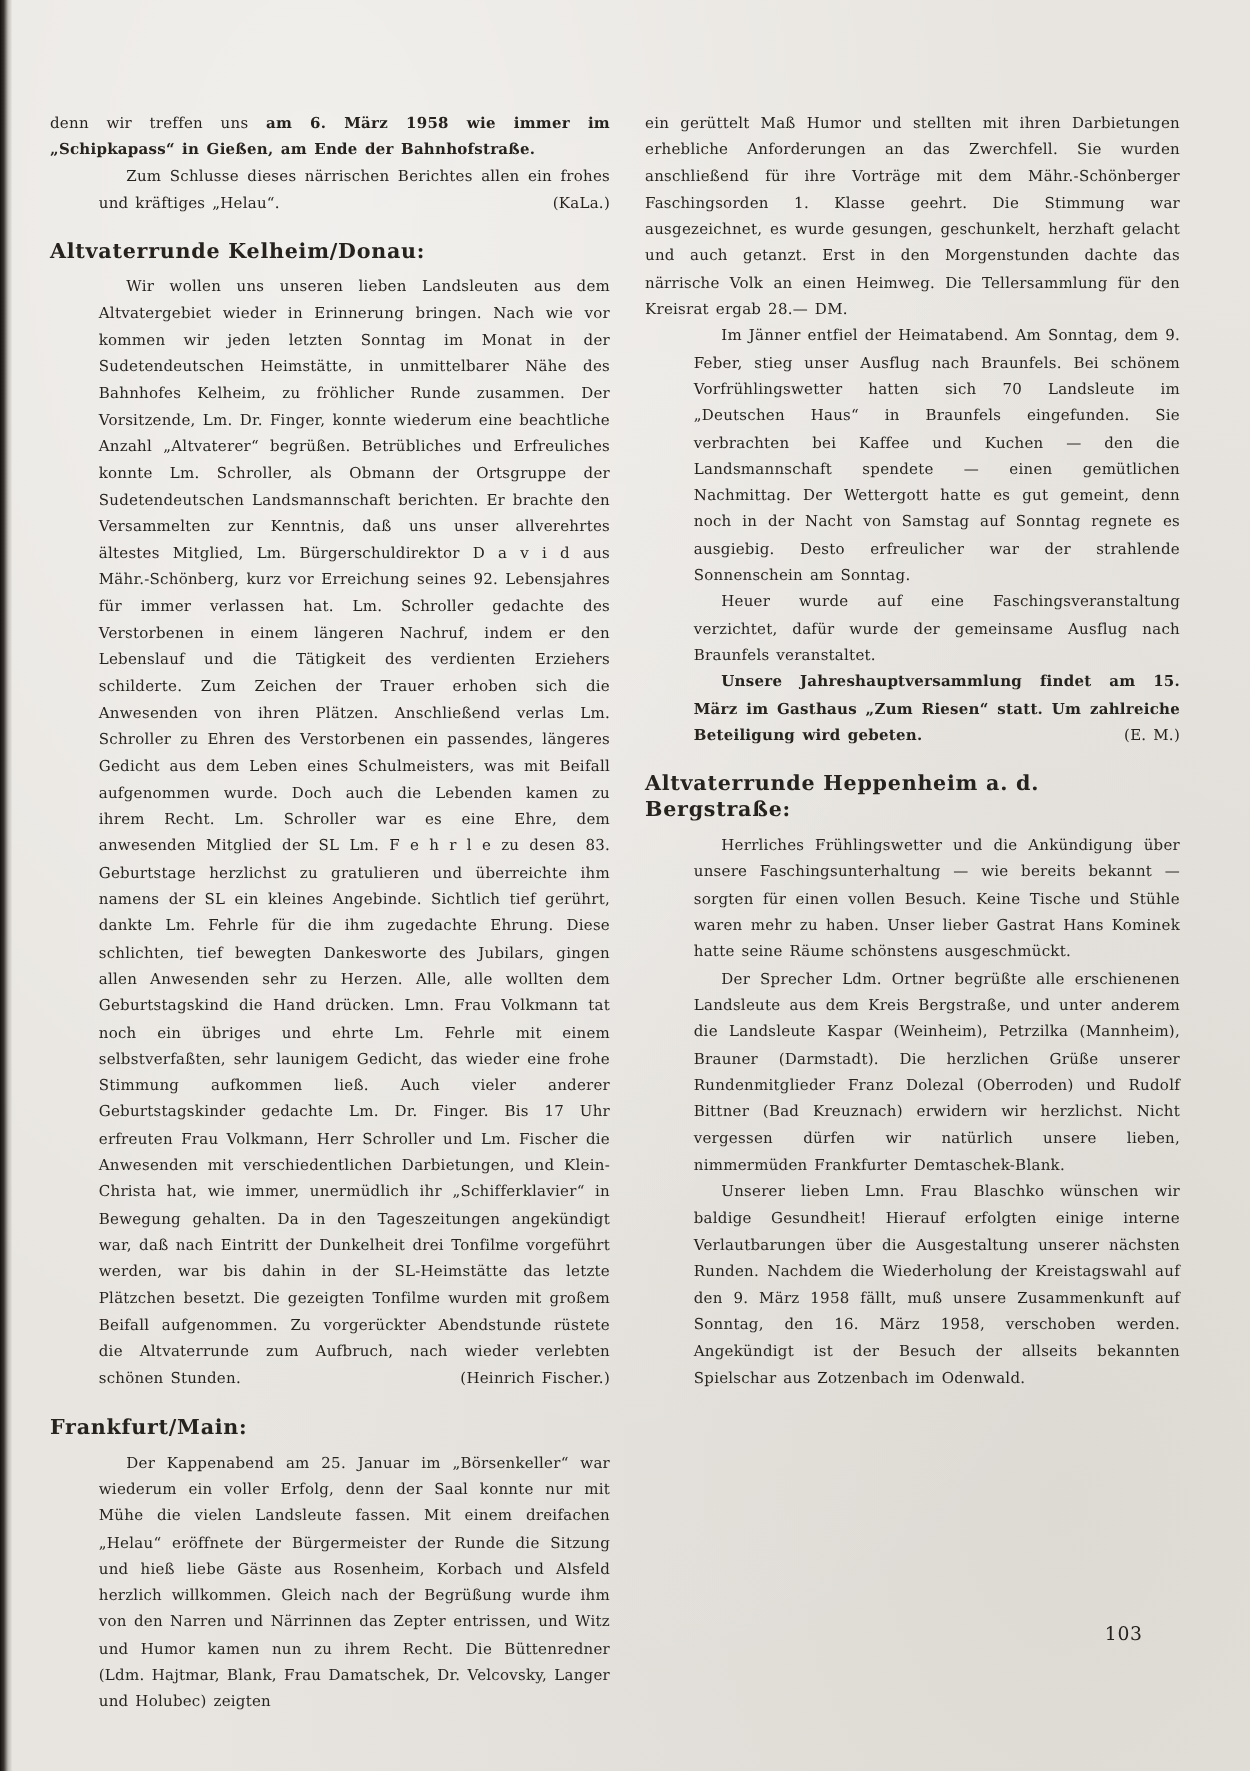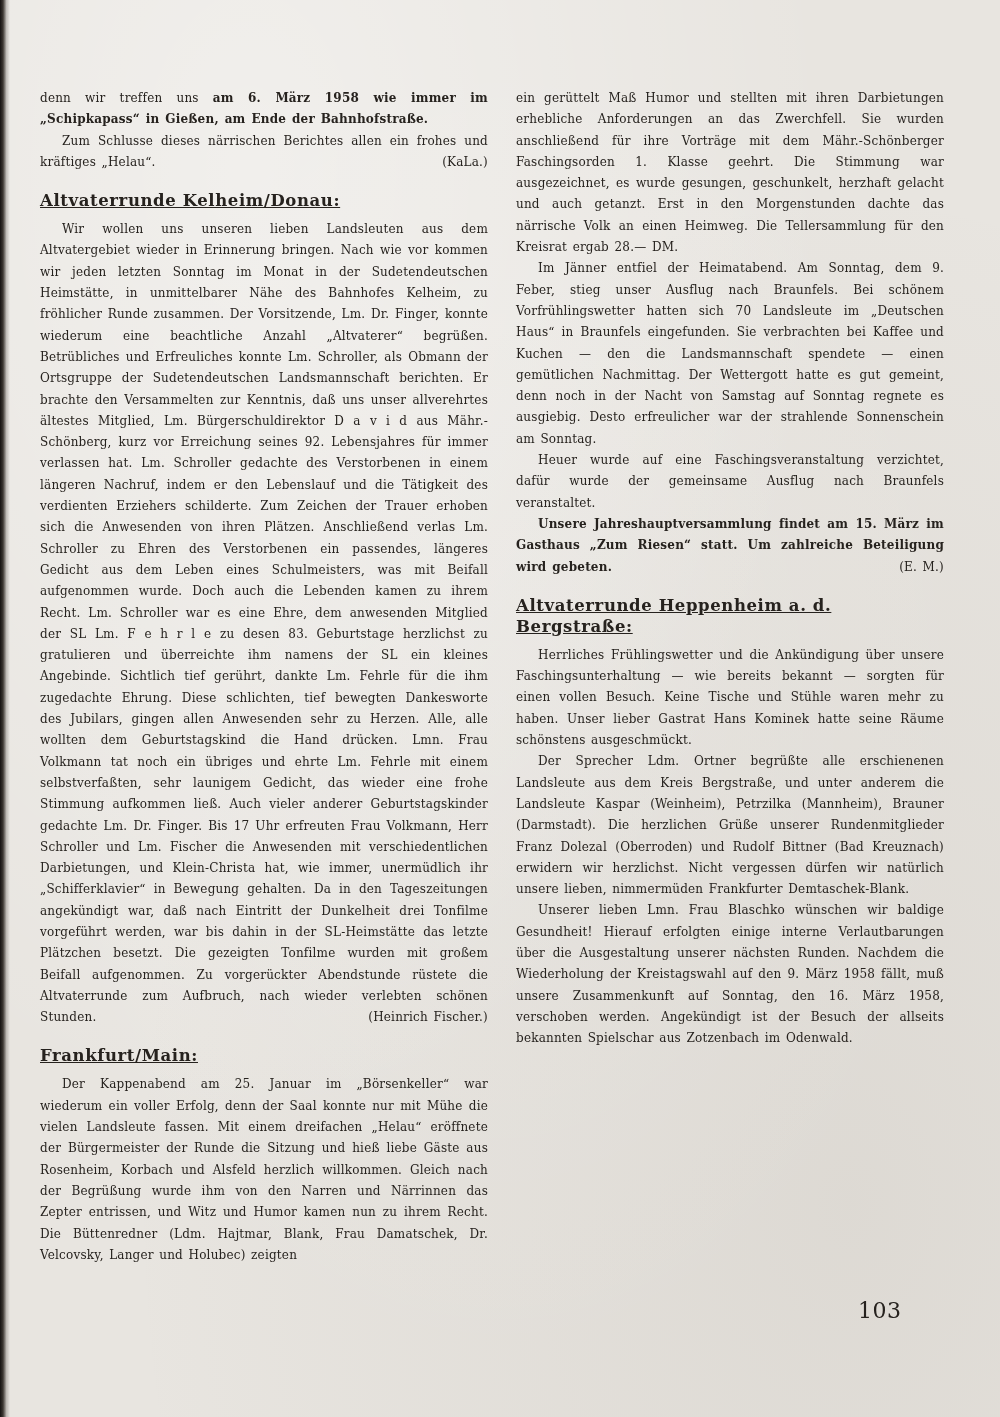--- a/index.html
+++ b/index.html
@@ -41,41 +41,40 @@
 
   .para {
     margin: 0;
     font-size: 12px;
     line-height: 21.3px;
     text-align: justify;
     letter-spacing: 0.2px;
     word-spacing: 1.5px;
     hyphens: auto;
   }
-  .para.indent { text-indent: 22px; }
+  .para.indent { text-indent: 22px; margin-left: 39px; }
   .run.bold { font-weight: bold; }
   .sig {
     float: right;
     white-space: nowrap;
   }
   .heading {
     margin: 17px 0 8px 0;
     font-size: 16.5px;
     line-height: 21px;
     font-weight: bold;
     letter-spacing: 0.6px;
-    text-decoration: underline;
   }
   .page-number {
     position: absolute;
     top: 1298px;
     left: 858px;
     width: 56px;
-    text-align: left;
-    font-size: 22px;
+    text-align: right;
+    font-size: 15px;
     letter-spacing: 0.5px;
   }
 </style>
 </head>
 <body>
 
 <div class="page">
   <div class="scan-edge"></div>
   <main class="columns">
     <section class="col col-left" id="col-left">

